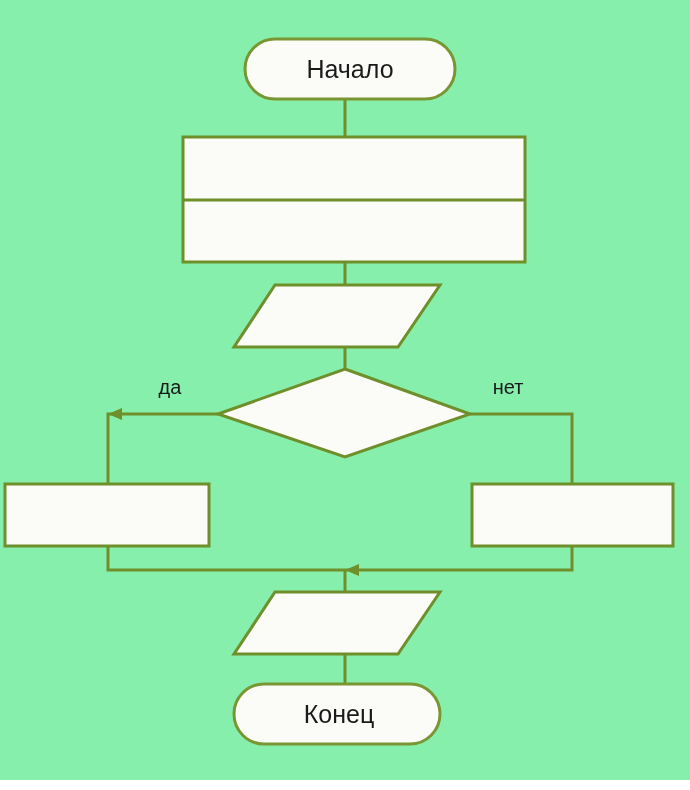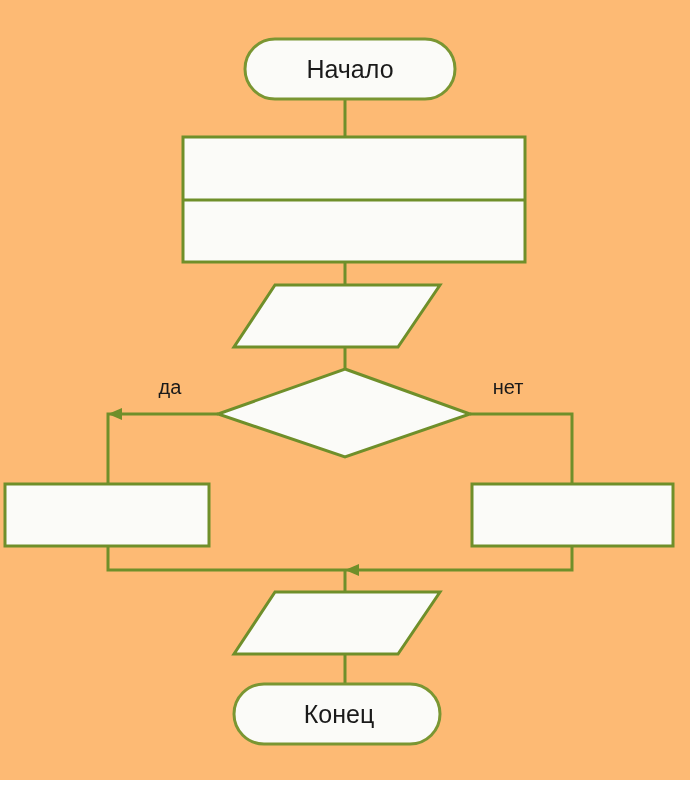--- a/index.html
+++ b/index.html
@@ -8,21 +8,21 @@
     padding: 0;
     background: #ffffff;
   }
   body {
     font-family: "Liberation Sans", "DejaVu Sans", sans-serif;
   }
   #flowchart-canvas {
     position: relative;
     width: 690px;
     height: 780px;
-    background: #fdba74;
+    background: #86efac;
     overflow: hidden;
     text-align: right;
   }
   #flowchart-svg {
     position: absolute;
     top: 0;
     left: 0;
     width: 690px;
     height: 790px;
     display: block;

